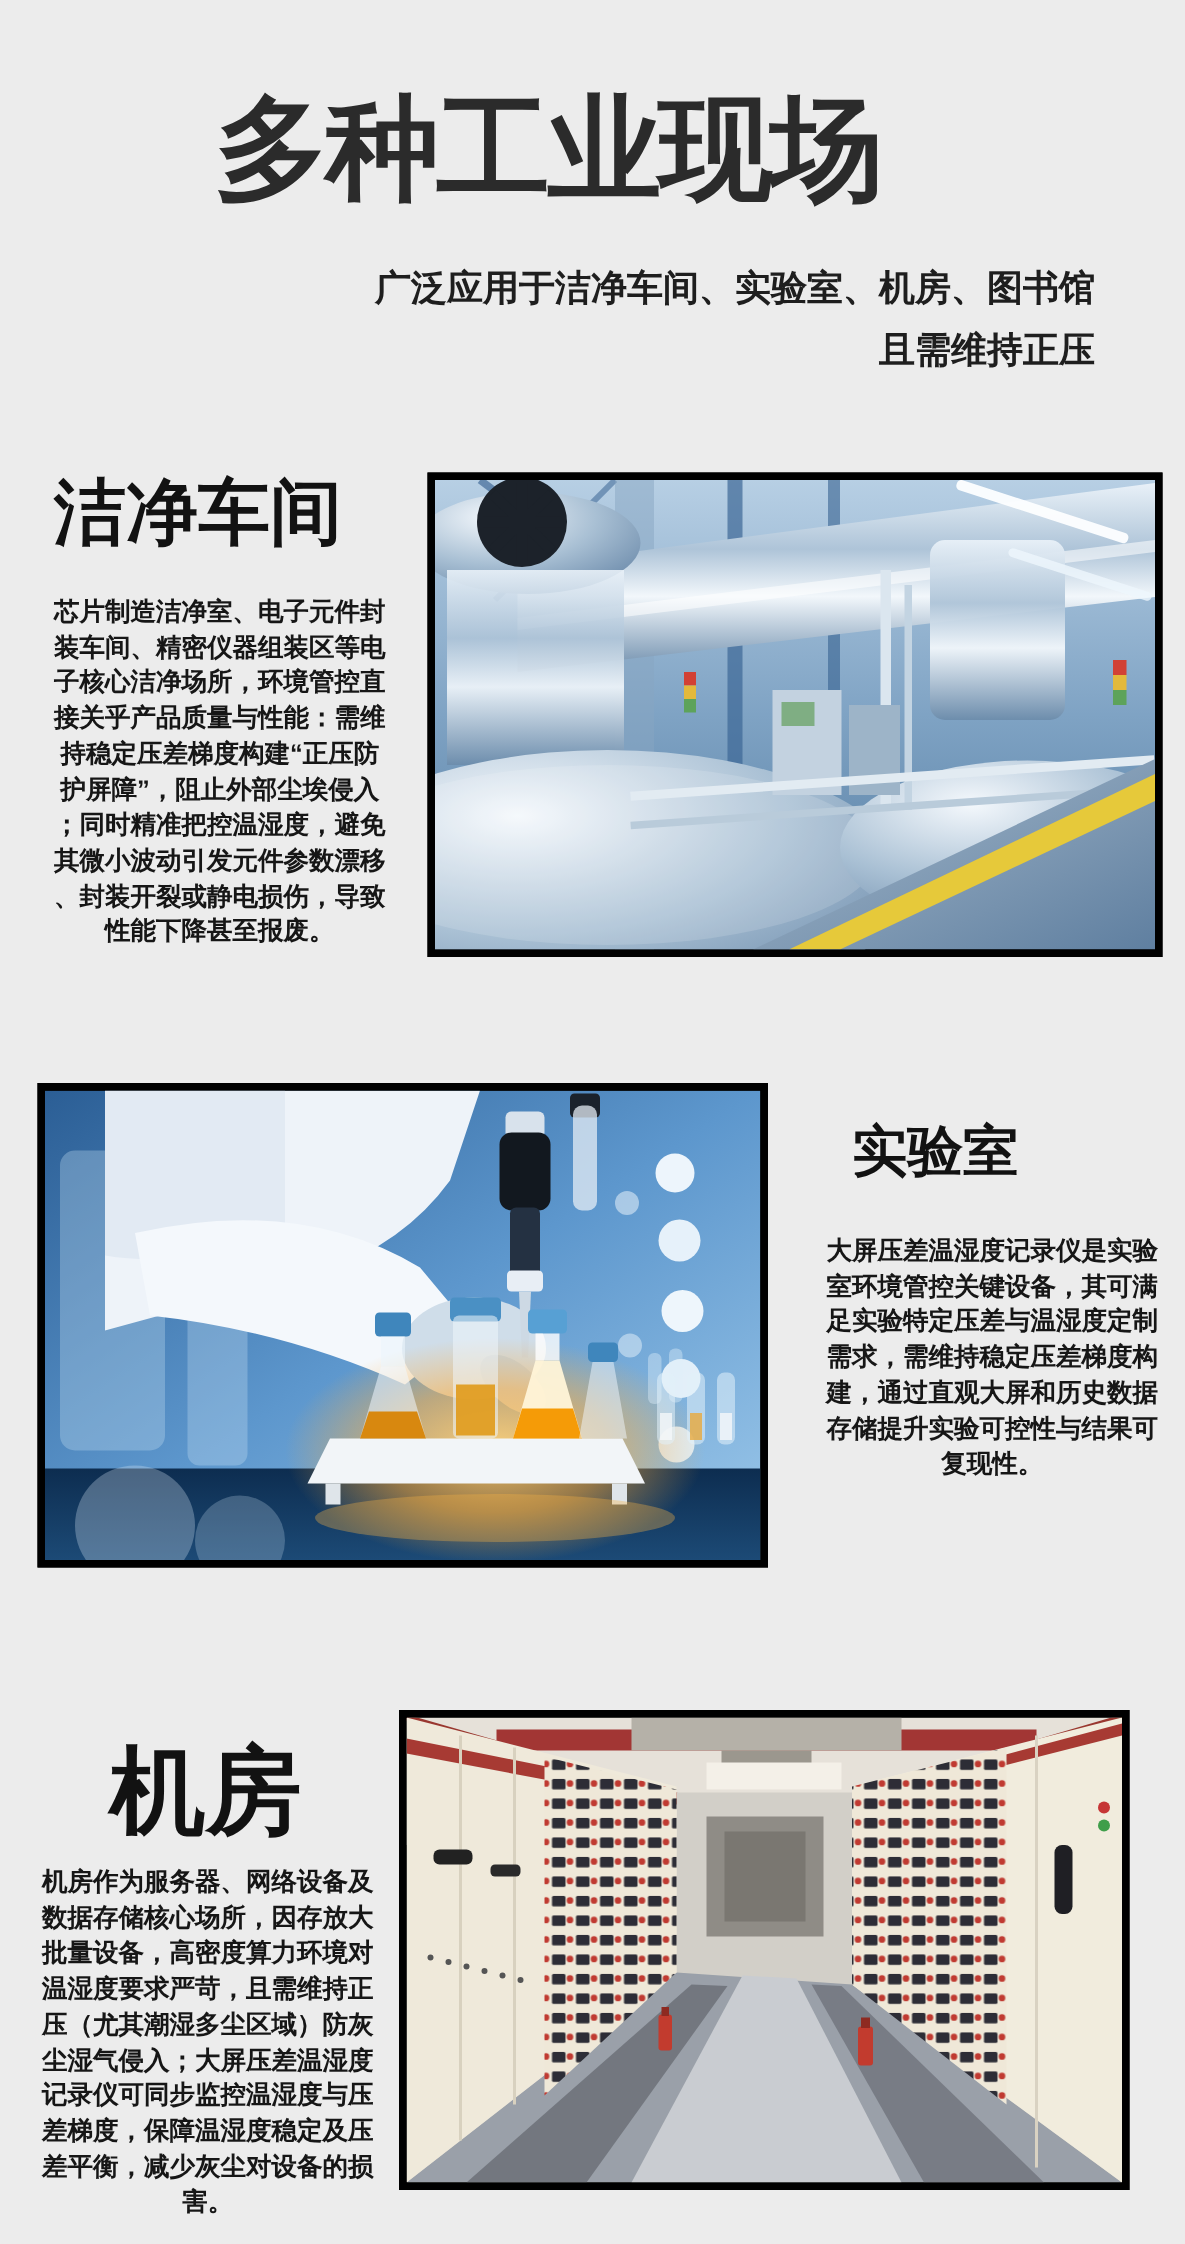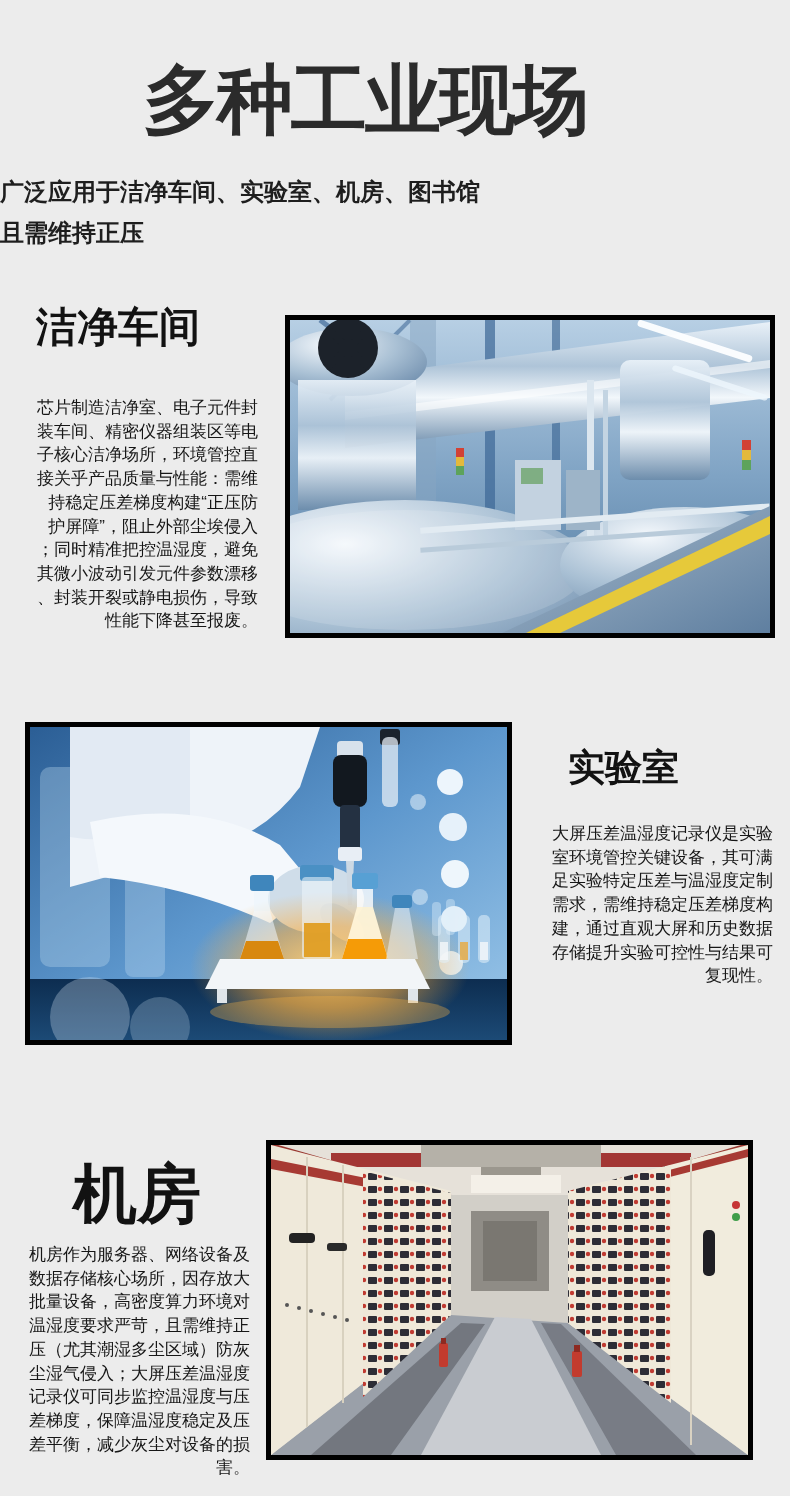--- a/index.html
+++ b/index.html
@@ -13,38 +13,38 @@
     position:relative; width:790px; height:1496px;
     background:#ececec; overflow:hidden;
   }
   .main-title {
     position:absolute; left:0; top:58px; width:730px;
     text-align:center; font-size:76px; font-weight:900;
     letter-spacing:-2px; line-height:1.1; color:#2b2b2b;
     white-space:nowrap;
   }
   .subtitle {
-    position:absolute; left:0; width:730px; text-align:left;
+    position:absolute; left:0; width:730px; text-align:right;
     font-size:24px; font-weight:700; color:#1e1e1e; letter-spacing:0;
     white-space:nowrap;
   }
   .sub1 { top:176px; }
   .sub2 { top:217px; }
   .section-title {
     position:absolute; font-weight:700; color:#121212;
     line-height:1.06; white-space:nowrap;
   }
-  .t1 { left:36px;  top:306px;  font-size:41px; }
+  .t1 { left:36px;  top:318px;  font-size:48px; }
   .t2 { left:568px; top:748px;  font-size:37px; }
   .t3 { left:73px;  top:1161px; font-size:64px; }
   .body-text {
     position:absolute; width:223px;
-    font-size:17px; line-height:23.7px; font-weight:400;
+    font-size:17px; line-height:23.7px; font-weight:700;
     color:#161616; word-break:break-all; line-break:anywhere;
-    text-align:right;
+    text-align:center;
   }
   .b1 { left:35px;  top:396px;  }
   .b2 { left:550px; top:822px;  }
   .b3 { left:27px;  top:1243px; }
   .photo {
     position:absolute; border:5px solid #000;
     background:#000; overflow:hidden;
   }
   .photo1 { left:285px; top:315px;  width:490px; height:323px; }
   .photo2 { left:25px;  top:722px;  width:487px; height:323px; }

